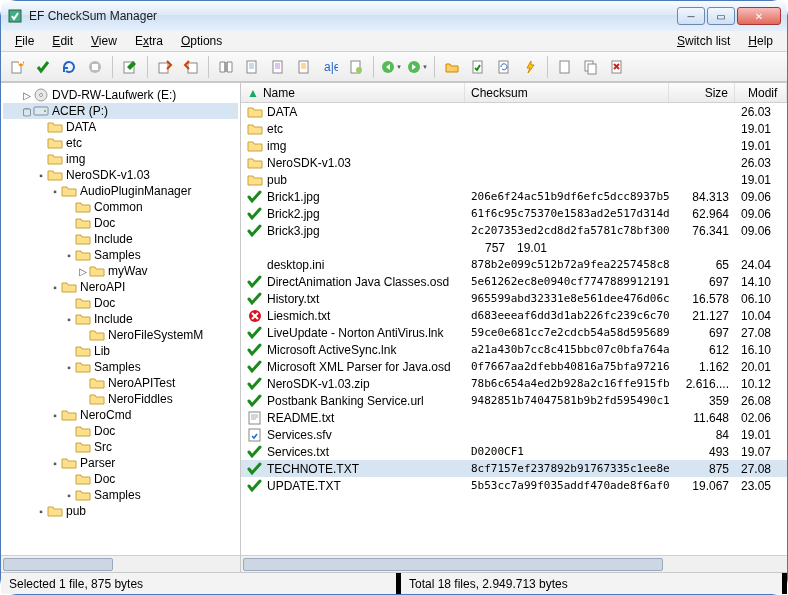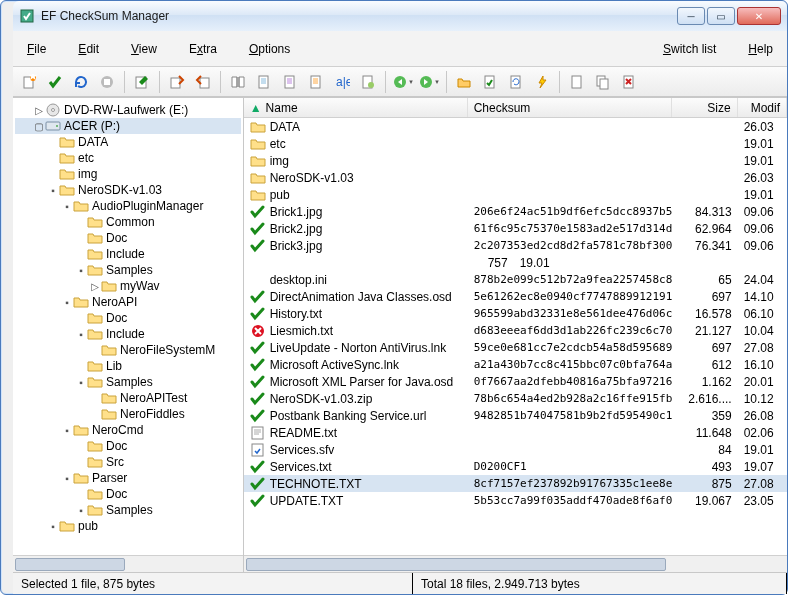--- a/index.html
+++ b/index.html
@@ -1,24 +1,24 @@
 <!DOCTYPE html>
 <html><head>
 <meta charset="utf-8">
 <style>
 * { box-sizing: border-box; margin: 0; padding: 0; font-family: "Segoe UI", Tahoma, sans-serif; font-size: 12px; }
 html, body { width: 788px; height: 595px; overflow: hidden; }
-.window { width: 788px; height: 595px; background: #efefef; border: 1px solid #4a7abc; border-radius: 6px; display: flex; flex-direction: column; box-shadow: inset 0 0 0 1px #cfe3fb; padding-left: 12px; }
+.window { width: 788px; height: 595px; background: #efefef; border: 1px solid #4a7abc; border-radius: 16px; display: flex; flex-direction: column; box-shadow: inset 0 0 0 1px #cfe3fb; }
 .titlebar { height: 30px; background: linear-gradient(#f9fcff,#dde9f7 45%,#cfe0f4 46%,#e6f0fb); display: flex; align-items: center; padding: 0 6px; border-top-left-radius: 6px; border-top-right-radius: 6px; }
 .titlebar .icon { width:16px; height:16px; margin-right:6px; }
 .titlebar .title { flex: 1; color:#1a1a1a; }
 .winbtns { display:flex; gap:2px; }
 .winbtn { width:28px; height:18px; border:1px solid #6a8ab2; border-radius:3px; background:linear-gradient(#f2f7fd,#cfe0f4); display:flex; align-items:center; justify-content:center; font-size:10px; color:#234; }
 .winbtn.close { background:linear-gradient(#f7bdbd,#e06a5a); color:#fff; width:44px; border-color:#a33; }
-.menubar { height:36px; background:#f3f3f3; border-bottom:1px solid #d0d0d0; display:flex; align-items:center; padding:0 6px; gap:16px; }
+.menubar { height:21px; background:#f3f3f3; border-bottom:1px solid #d0d0d0; display:flex; align-items:center; padding:0 6px; gap:2px; }
 .menuitem { padding:2px 8px; cursor:default; }
 .menuitem u { text-decoration: underline; }
 .menuspacer { flex:1; }
 .toolbar { height:30px; background:linear-gradient(#fbfbfb,#ececec); border-bottom:1px solid #c8c8c8; display:flex; align-items:center; padding:0 4px; gap:2px; }
 .tbtn { width:24px; height:24px; border:1px solid transparent; border-radius:3px; display:flex; align-items:center; justify-content:center; }
 .tsep { width:1px; height:22px; background:#c8c8c8; margin:0 3px; }
 .body { flex:1; display:flex; background:#fff; border-top:1px solid #c8c8c8; overflow:hidden; }
 .tree-pane { width:240px; border-right:1px solid #c8c8c8; display:flex; flex-direction:column; background:#fff; }
 .tree { flex:1; overflow:auto; padding:4px 2px 4px 2px; }
 .tree-row { display:flex; align-items:center; height:16px; white-space:nowrap; }
@@ -39,21 +39,21 @@
 .list { flex:1; overflow:auto; }
 .row { display:flex; align-items:center; height:17px; }
 .row.sel { background:#d7e4f2; }
 .cell { padding:0 6px; overflow:hidden; white-space:nowrap; text-overflow:clip; height:100%; display:flex; align-items:center; }
 .cell.name { width:224px; }
 .cell.cs { width:204px; font-family:Consolas,monospace; font-size:11px; }
 .cell.size { width:66px; justify-content:flex-end; }
 .cell.mod { flex:1; }
 .sico { width:16px; height:14px; margin-right:4px; display:inline-flex; align-items:center; justify-content:center; flex-shrink:0; }
 .statusbar { height:22px; background:#f3f3f3; border-top:1px solid #c8c8c8; display:flex; align-items:center; }
-.status-cell { padding:0 8px; border-right:1px solid #000000; height:100%; display:flex; align-items:center; }
+.status-cell { padding:0 8px; border-right:5px solid #000000; height:100%; display:flex; align-items:center; }
 .status-cell:first-child { width:400px; }
 .up-arrow { color:#1a6; font-weight:bold; }
 svg { display:block; }
 </style>
 </head>
 <body>
 
 <div class="window">
 
   <div class="titlebar">

